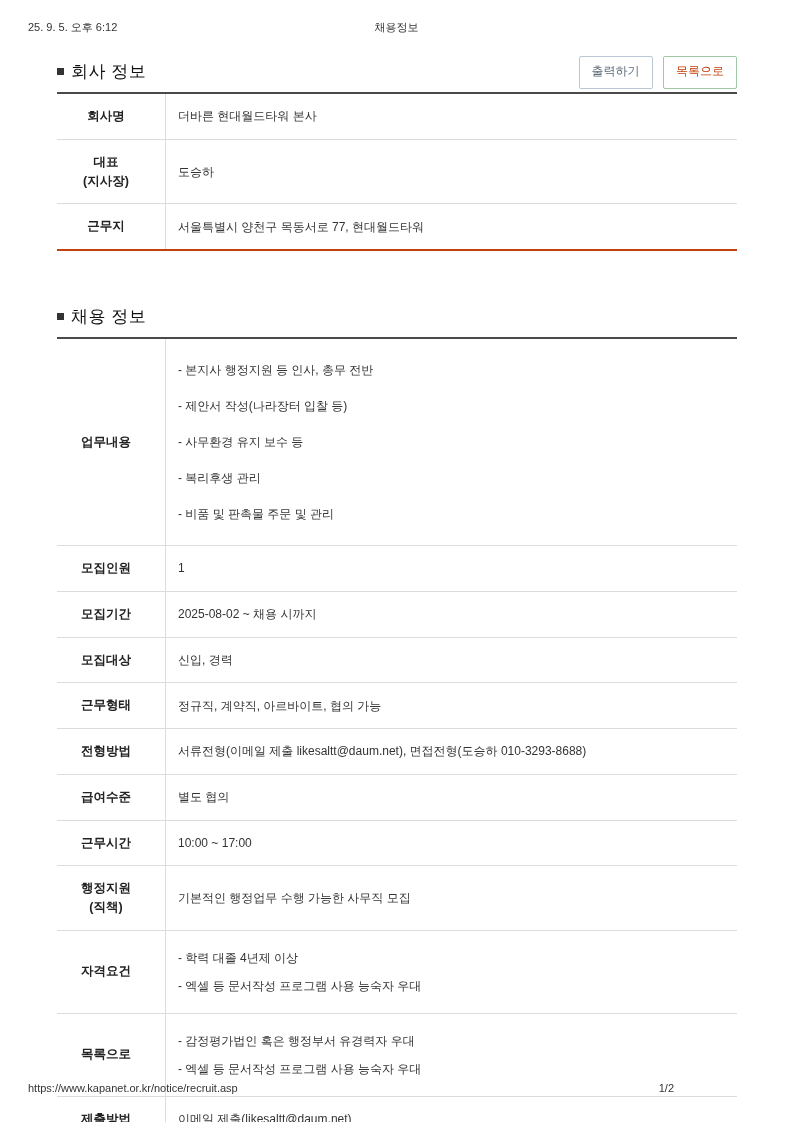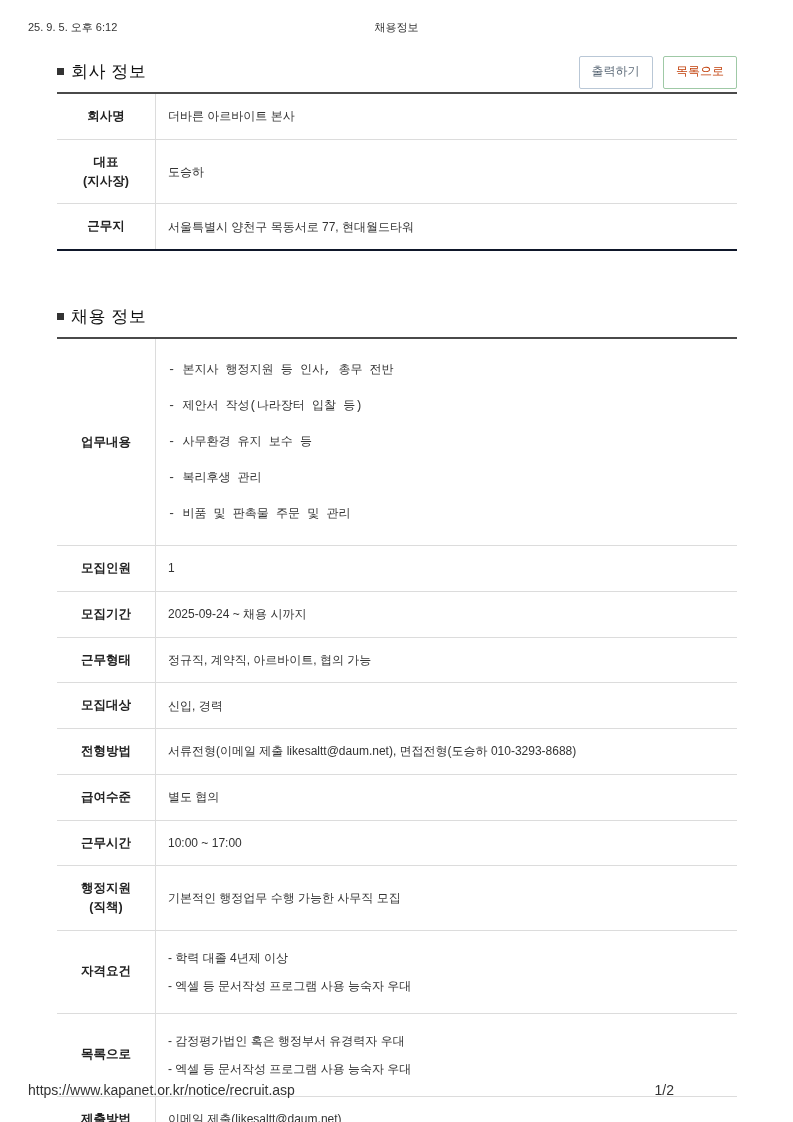--- a/index.html
+++ b/index.html
@@ -46,21 +46,21 @@
     text-align: center;
   }
 
   
   .print-footer {
     position: absolute;
     bottom: 24px;
     left: 0;
     width: 702px;
     height: 16px;
-    font-size: 14px;
+    font-size: 11px;
     color: #333333;
   }
   .print-footer .pf-left {
     position: absolute;
     left: 28px;
     top: 0;
     white-space: nowrap;
   }
   .print-footer .pf-right {
     position: absolute;
@@ -133,25 +133,25 @@
     width: 100%;
     border-collapse: collapse;
     border-top: 2px solid #4a4a4a;
     margin-top: 2px;
     table-layout: fixed;
   }
   table.info tr {
     border-bottom: 1px solid #dcdcdc;
   }
   table.info tr.last {
-    border-bottom: 2px solid #0f172a;
+    border-bottom: 2px solid #c2410c;
   }
   table.info th {
     width: 78px;
-    padding: 13px 10px 13px 10px;
+    padding: 13px 20px 13px 10px;
     font-size: 12.5px;
     font-weight: bold;
     color: #222222;
     text-align: center;
     vertical-align: middle;
     line-height: 1.5;
     border-right: 1px solid #dcdcdc;
   }
   table.info td {
     padding: 13px 10px 13px 12px;
@@ -159,21 +159,20 @@
     color: #333333;
     vertical-align: middle;
     line-height: 1.5;
   }
   table.info td .line {
     display: block;
     padding: 5px 0;
   }
   table.info td .line.multi {
     padding: 9px 0;
-    font-family: Liberation Mono, monospace;
   }
 
   .section-gap {
     height: 34px;
   }
 </style>
 </head>
 <body>
 
 <div class="page">
@@ -191,21 +190,21 @@
         <span class="btn-group">
           <span class="btn">출력하기</span>
           <span class="btn secondary">목록으로</span>
         </span>
       </div>
 
       <table class="info">
         <tbody>
             <tr>
           <th>회사명</th>
-          <td>더바른 아르바이트 본사</td>
+          <td>더바른 현대월드타워 본사</td>
         </tr>
         <tr>
           <th>
             <span>대표</span><br>
             <span>(지사장)</span>
           </th>
           <td>도승하</td>
         </tr>
         <tr class="last">
           <th>근무지</th>
@@ -233,29 +232,29 @@
             <span class="line multi">- 복리후생 관리</span>
             <span class="line multi">- 비품 및 판촉물 주문 및 관리</span>
           </td>
         </tr>
         <tr>
           <th>모집인원</th>
           <td>1</td>
         </tr>
         <tr>
           <th>모집기간</th>
-          <td>2025-09-24 ~ 채용 시까지</td>
+          <td>2025-08-02 ~ 채용 시까지</td>
+        </tr>
+        <tr>
+          <th>모집대상</th>
+          <td>신입, 경력</td>
         </tr>
         <tr>
           <th>근무형태</th>
           <td>정규직, 계약직, 아르바이트, 협의 가능</td>
-        </tr>
-        <tr>
-          <th>모집대상</th>
-          <td>신입, 경력</td>
         </tr>
         <tr>
           <th>전형방법</th>
           <td>서류전형(이메일 제출 likesaltt@daum.net), 면접전형(도승하 010-3293-8688)</td>
         </tr>
         <tr>
           <th>급여수준</th>
           <td>별도 협의</td>
         </tr>
         <tr>

